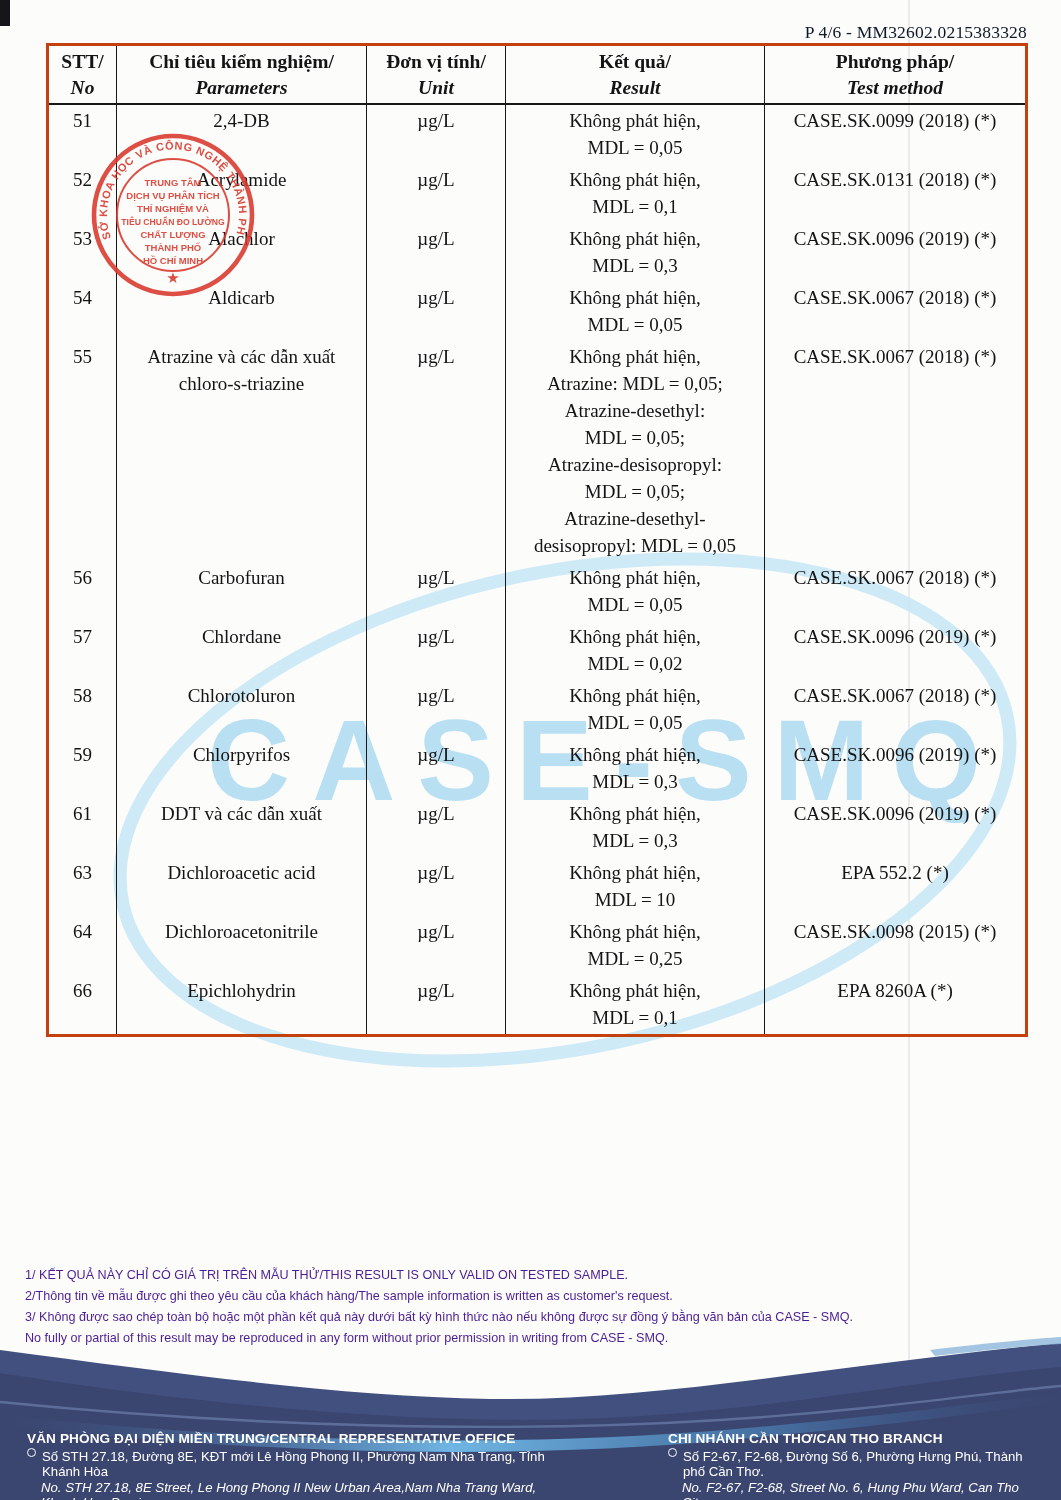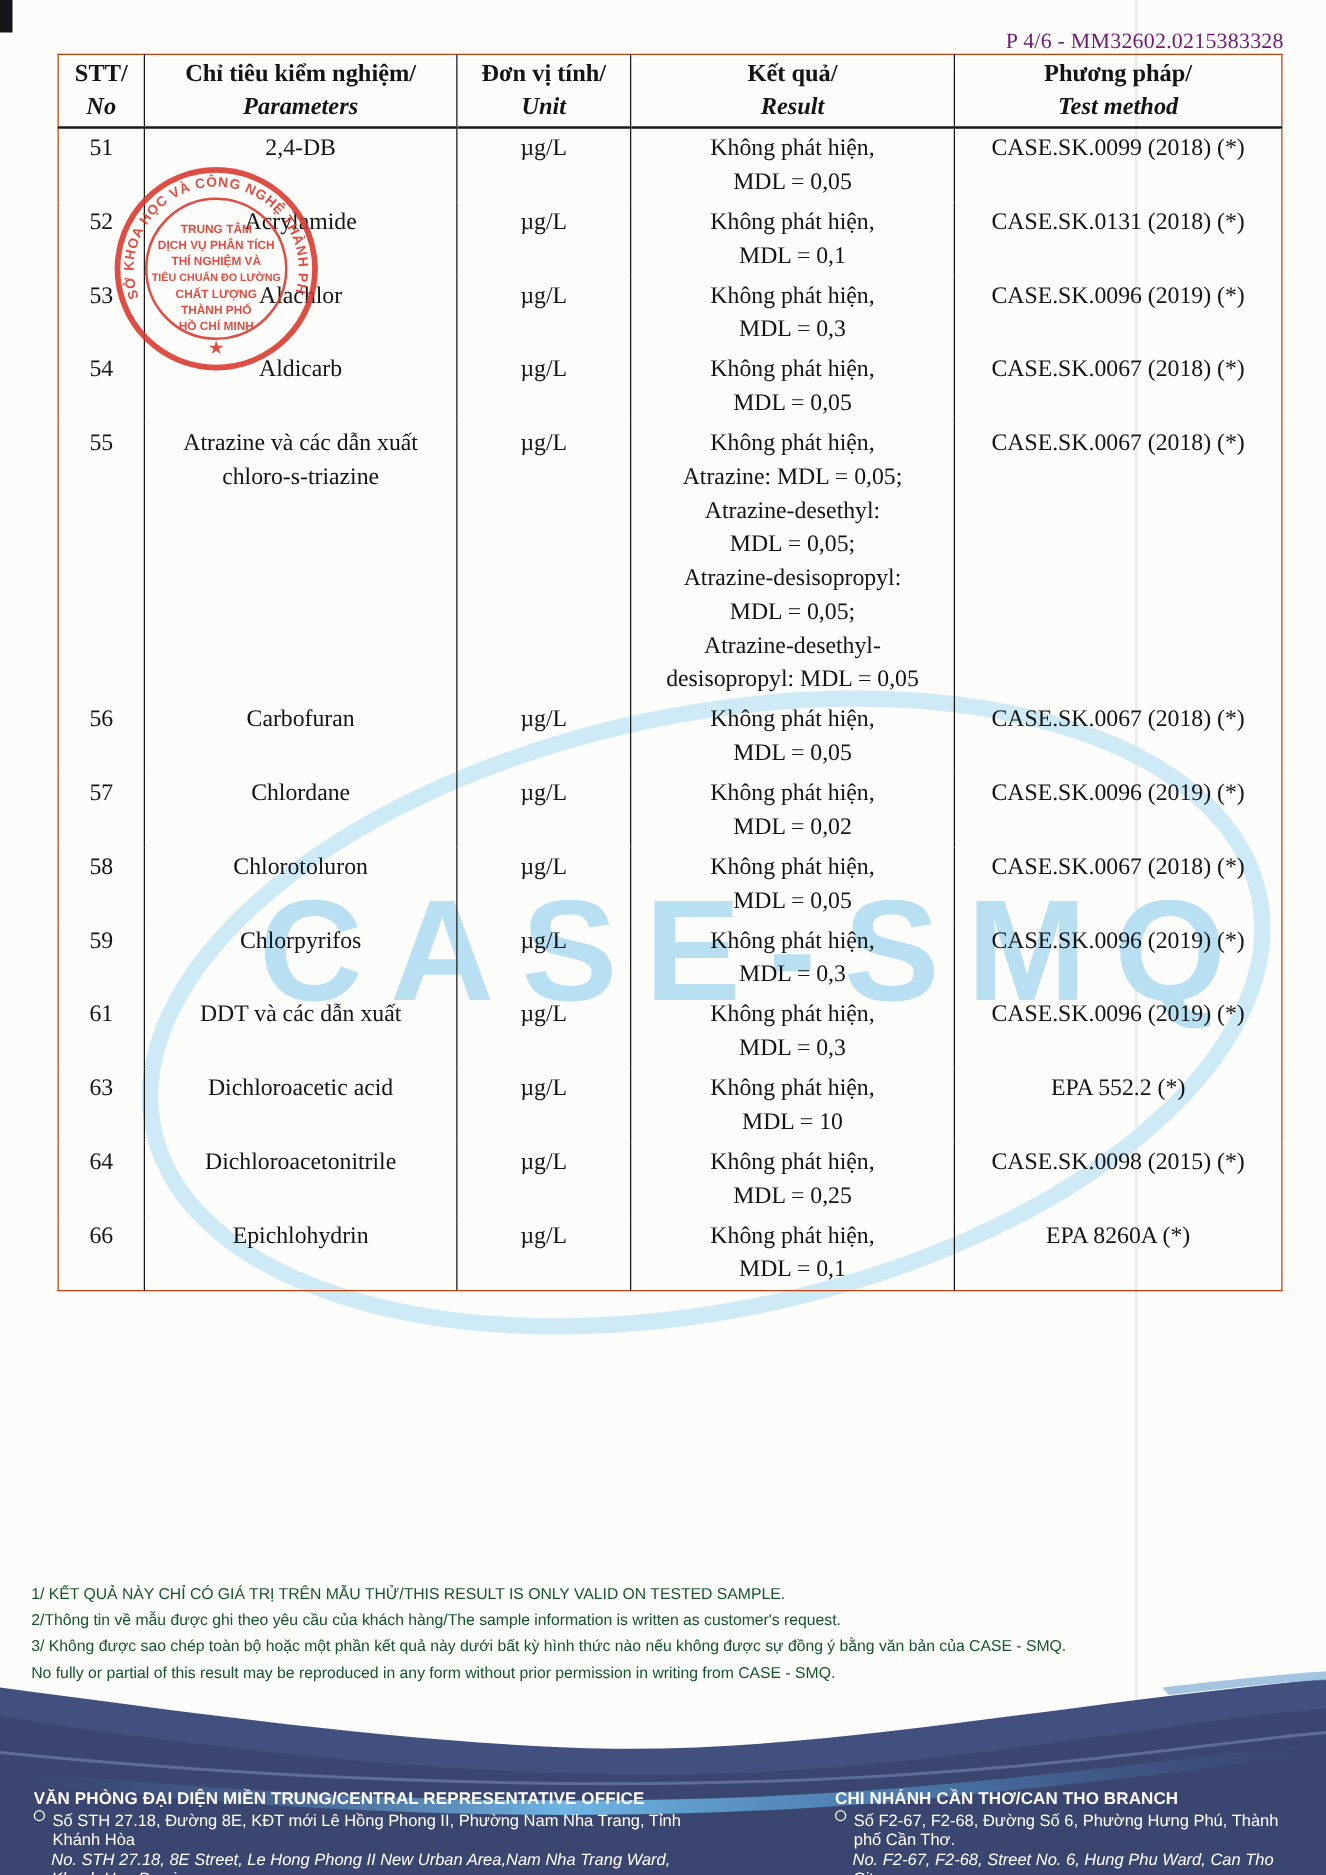--- a/index.html
+++ b/index.html
@@ -3,47 +3,47 @@
 <meta charset="utf-8">
 <style>
   html,body{margin:0;padding:0;background:#e8e8e8;}
   .page{
     position:relative;width:1061px;height:1500px;background:#fcfcfb;
     overflow:hidden;font-family:"Liberation Serif","DejaVu Serif",serif;color:#141414;
   }
   .corner-mark{position:absolute;left:0;top:0;width:10px;height:26px;background:#15151a;}
   .crease{position:absolute;left:908px;top:0;width:2px;height:1500px;background:rgba(90,90,100,.10);}
   .page-ref{
-    position:absolute;top:22px;right:34px;font-size:17.5px;letter-spacing:.2px;color:#701a75;
+    position:absolute;top:22px;right:34px;font-size:17.5px;letter-spacing:.2px;color:#0f172a;
   }
   
   .watermark{position:absolute;left:0;top:530px;width:1061px;height:580px;z-index:1;pointer-events:none;}
   
   .tbl-wrap{position:absolute;left:46px;top:43px;z-index:2;}
   table.results{
     table-layout:fixed;border-collapse:collapse;width:979px;background:transparent;
   }
-  table.results{border:1px solid #c2410c;}
+  table.results{border:3px solid #c2410c;}
   table.results th{
     border-right:1.8px solid #181818;border-bottom:2.6px solid #181818;
     font-size:19.5px;line-height:26px;padding:3px 2px 2px 2px;font-weight:bold;vertical-align:middle;
   }
   table.results th:last-child,table.results td:last-child{border-right:none;}
   table.results td{
     border-right:1.8px solid #181818;vertical-align:top;text-align:center;
     font-size:19px;line-height:27px;padding:2px 2px 3px 2px;
   }
   .hdr-en{font-style:italic;display:block;}
   .hdr-vn{display:block;}
   
   .stamp{position:absolute;left:88px;top:130px;width:170px;height:170px;z-index:5;opacity:.88;pointer-events:none;}
   
   .notes{
     position:absolute;left:25px;top:1265px;width:1015px;z-index:2;
-    font-family:"Liberation Sans","DejaVu Sans",sans-serif;font-size:12.6px;line-height:21px;color:#14532d;
+    font-family:"Liberation Sans","DejaVu Sans",sans-serif;font-size:12.6px;line-height:21px;color:#4c1d95;
   }
   
   .footer-art{position:absolute;left:0;top:1330px;width:1061px;height:170px;z-index:3;}
   .footer-text{
     position:absolute;z-index:4;color:#ffffff;font-family:"Liberation Sans","DejaVu Sans",sans-serif;
   }
   .fb-left{left:27px;top:1431px;width:528px;}
   .fb-right{left:668px;top:1431px;width:377px;}
   .f-title{font-size:13.6px;font-weight:bold;margin-bottom:3px;letter-spacing:.1px;}
   .f-title .t-en{}

